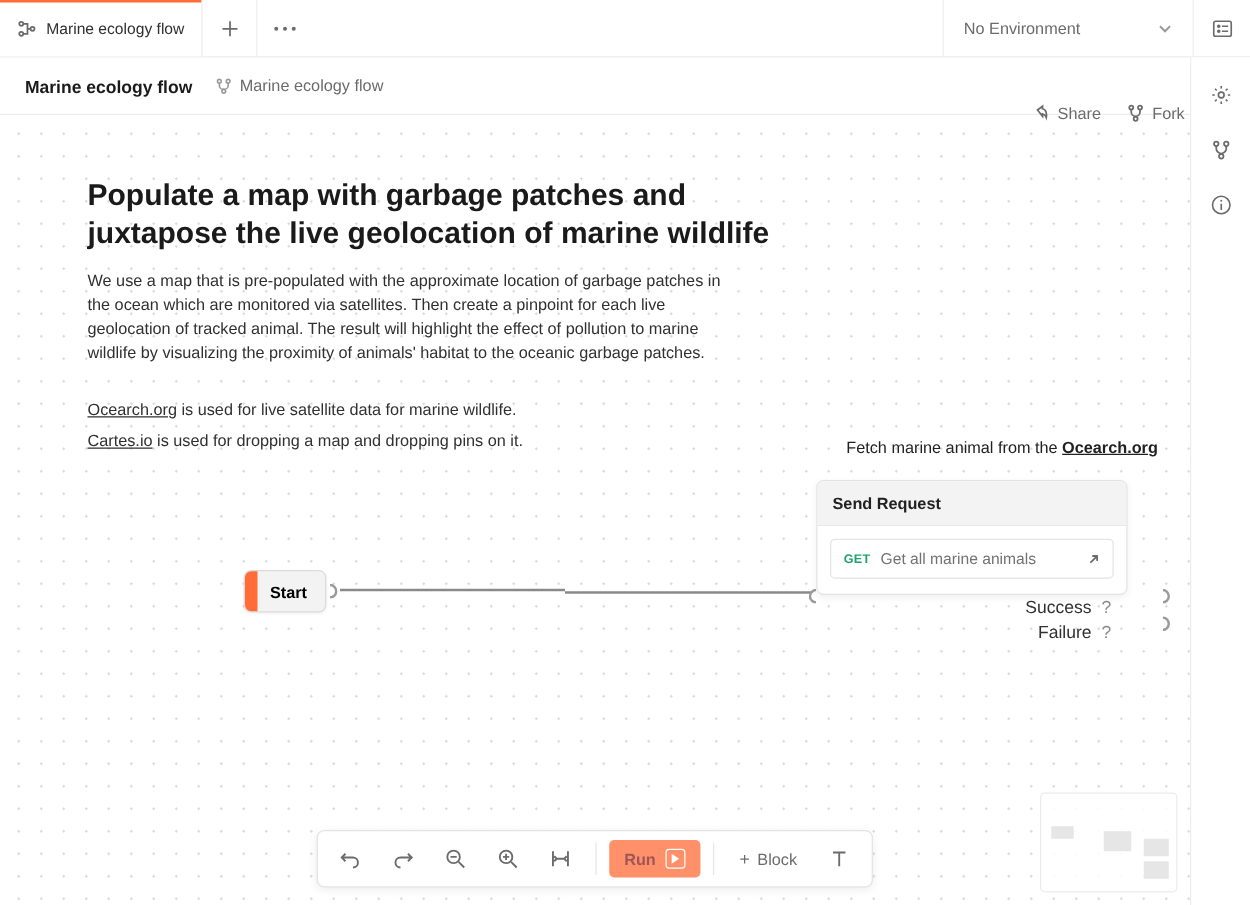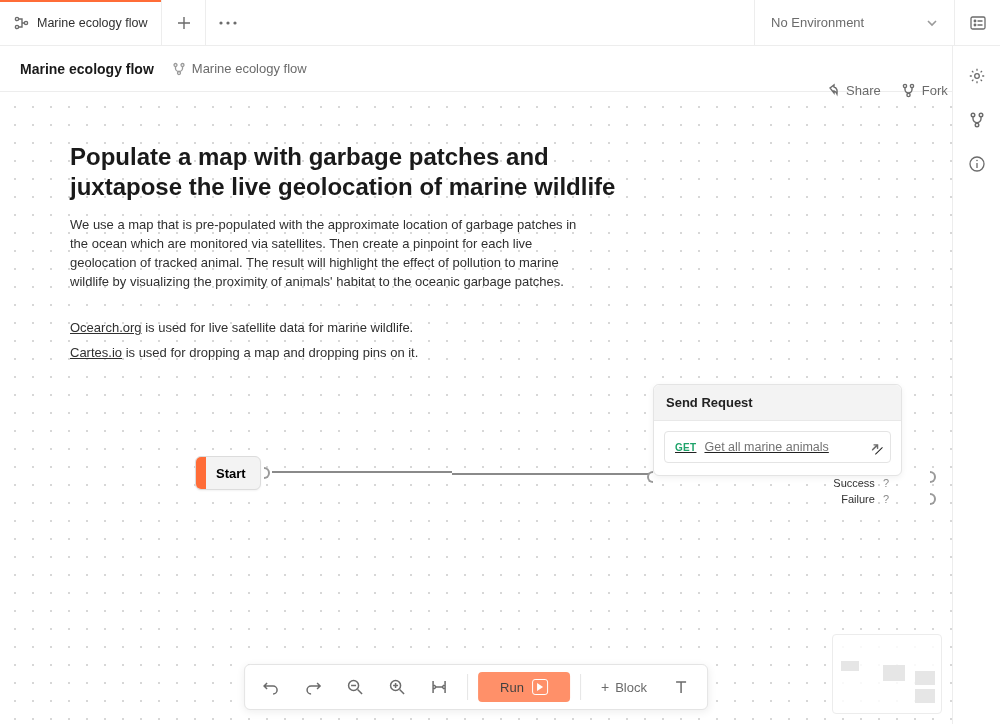--- a/index.html
+++ b/index.html
@@ -227,21 +227,21 @@
     box-shadow: 0 2px 6px rgba(0,0,0,0.06);
   }
   .sr-head {
     background: #f3f3f3;
     padding: 10px 12px;
     font-weight: 700;
     font-size: 13px;
     border-bottom: 1px solid #e8e8e8;
     border-radius: 6px 6px 0 0;
   }
-  .sr-body { padding: 10px 10px 12px 10px; text-decoration: underline; }
+  .sr-body { padding: 10px 10px 12px 10px; }
   .req-row {
     border: 1px solid #e4e4e4;
     border-radius: 4px;
     padding: 8px 10px;
     display: flex;
     align-items: center;
     gap: 8px;
     font-size: 12.5px;
   }
   .req-row .method {
@@ -260,21 +260,21 @@
     color: #303030;
     margin-top: 10px;
     padding-left: 2px;
   }
   .sr-ports { margin-top: 8px; }
   .sr-port-row {
     display: flex;
     justify-content: flex-end;
     align-items: center;
     gap: 8px;
-    font-size: 11px;
+    font-size: 14px;
     color: #303030;
     padding: 2px 2px;
   }
   .sr-port-row .q { color: #8a8a8a; }
 
   .in-port {
     position: absolute;
     left: 647px;
     top: 379px;
     width: 6px; height: 12px;
@@ -338,24 +338,24 @@
   .tb-btn {
     width: 36px; height: 32px;
     display:flex; align-items:center; justify-content:center;
     color:#6b6b6b;
     border-radius:4px;
   }
   .tb-sep { width:1px; height:26px; background:#e6e6e6; margin:0 4px; }
   .run-btn {
     display:flex; align-items:center; gap:8px;
     background:#ff6c37; opacity:0.75;
-    color:#000000;
-    padding:7px 22px;
+    color:#7f1d1d;
+    padding:7px 12px;
     border-radius:4px;
-    font-weight:400;
+    font-weight:700;
     font-size:13px;
   }
   .run-btn .play {
     width:16px; height:16px;
     display:flex; align-items:center; justify-content:center;
     border:1.5px solid #fff;
     border-radius:3px;
   }
   .block-btn {
     display:flex; align-items:center; gap:6px;
@@ -473,20 +473,23 @@
     <h1>Populate a map with garbage patches and juxtapose the live geolocation of marine wildlife</h1>
     <p>We use a map that is pre-populated with the approximate location of garbage patches in the ocean which are monitored via satellites. Then create a pinpoint for each live geolocation of tracked animal. The result will highlight the effect of pollution to marine wildlife by visualizing the proximity of animals' habitat to the oceanic garbage patches.</p>
     <p class="last">
       <span class="us">Ocearch.org</span><span> is used for live satellite data for marine wildlife.</span>
     </p>
     <p>
       <span class="us">Cartes.io</span><span> is used for dropping a map and dropping pins on it.</span>
     </p>
   </div>
 
+  <div class="annot">
+    <span>Fetch marine animal from the </span><span class="us" style="font-weight:600">Ocearch.org</span>
+  </div>
 
   <div class="start-node">
     <div class="cap"></div>
     <span class="lbl">Start</span>
   </div>
   <div class="start-port"></div>
   <div class="wire1"></div>
   <div class="wire2"></div>
   <div class="in-port"></div>
 

